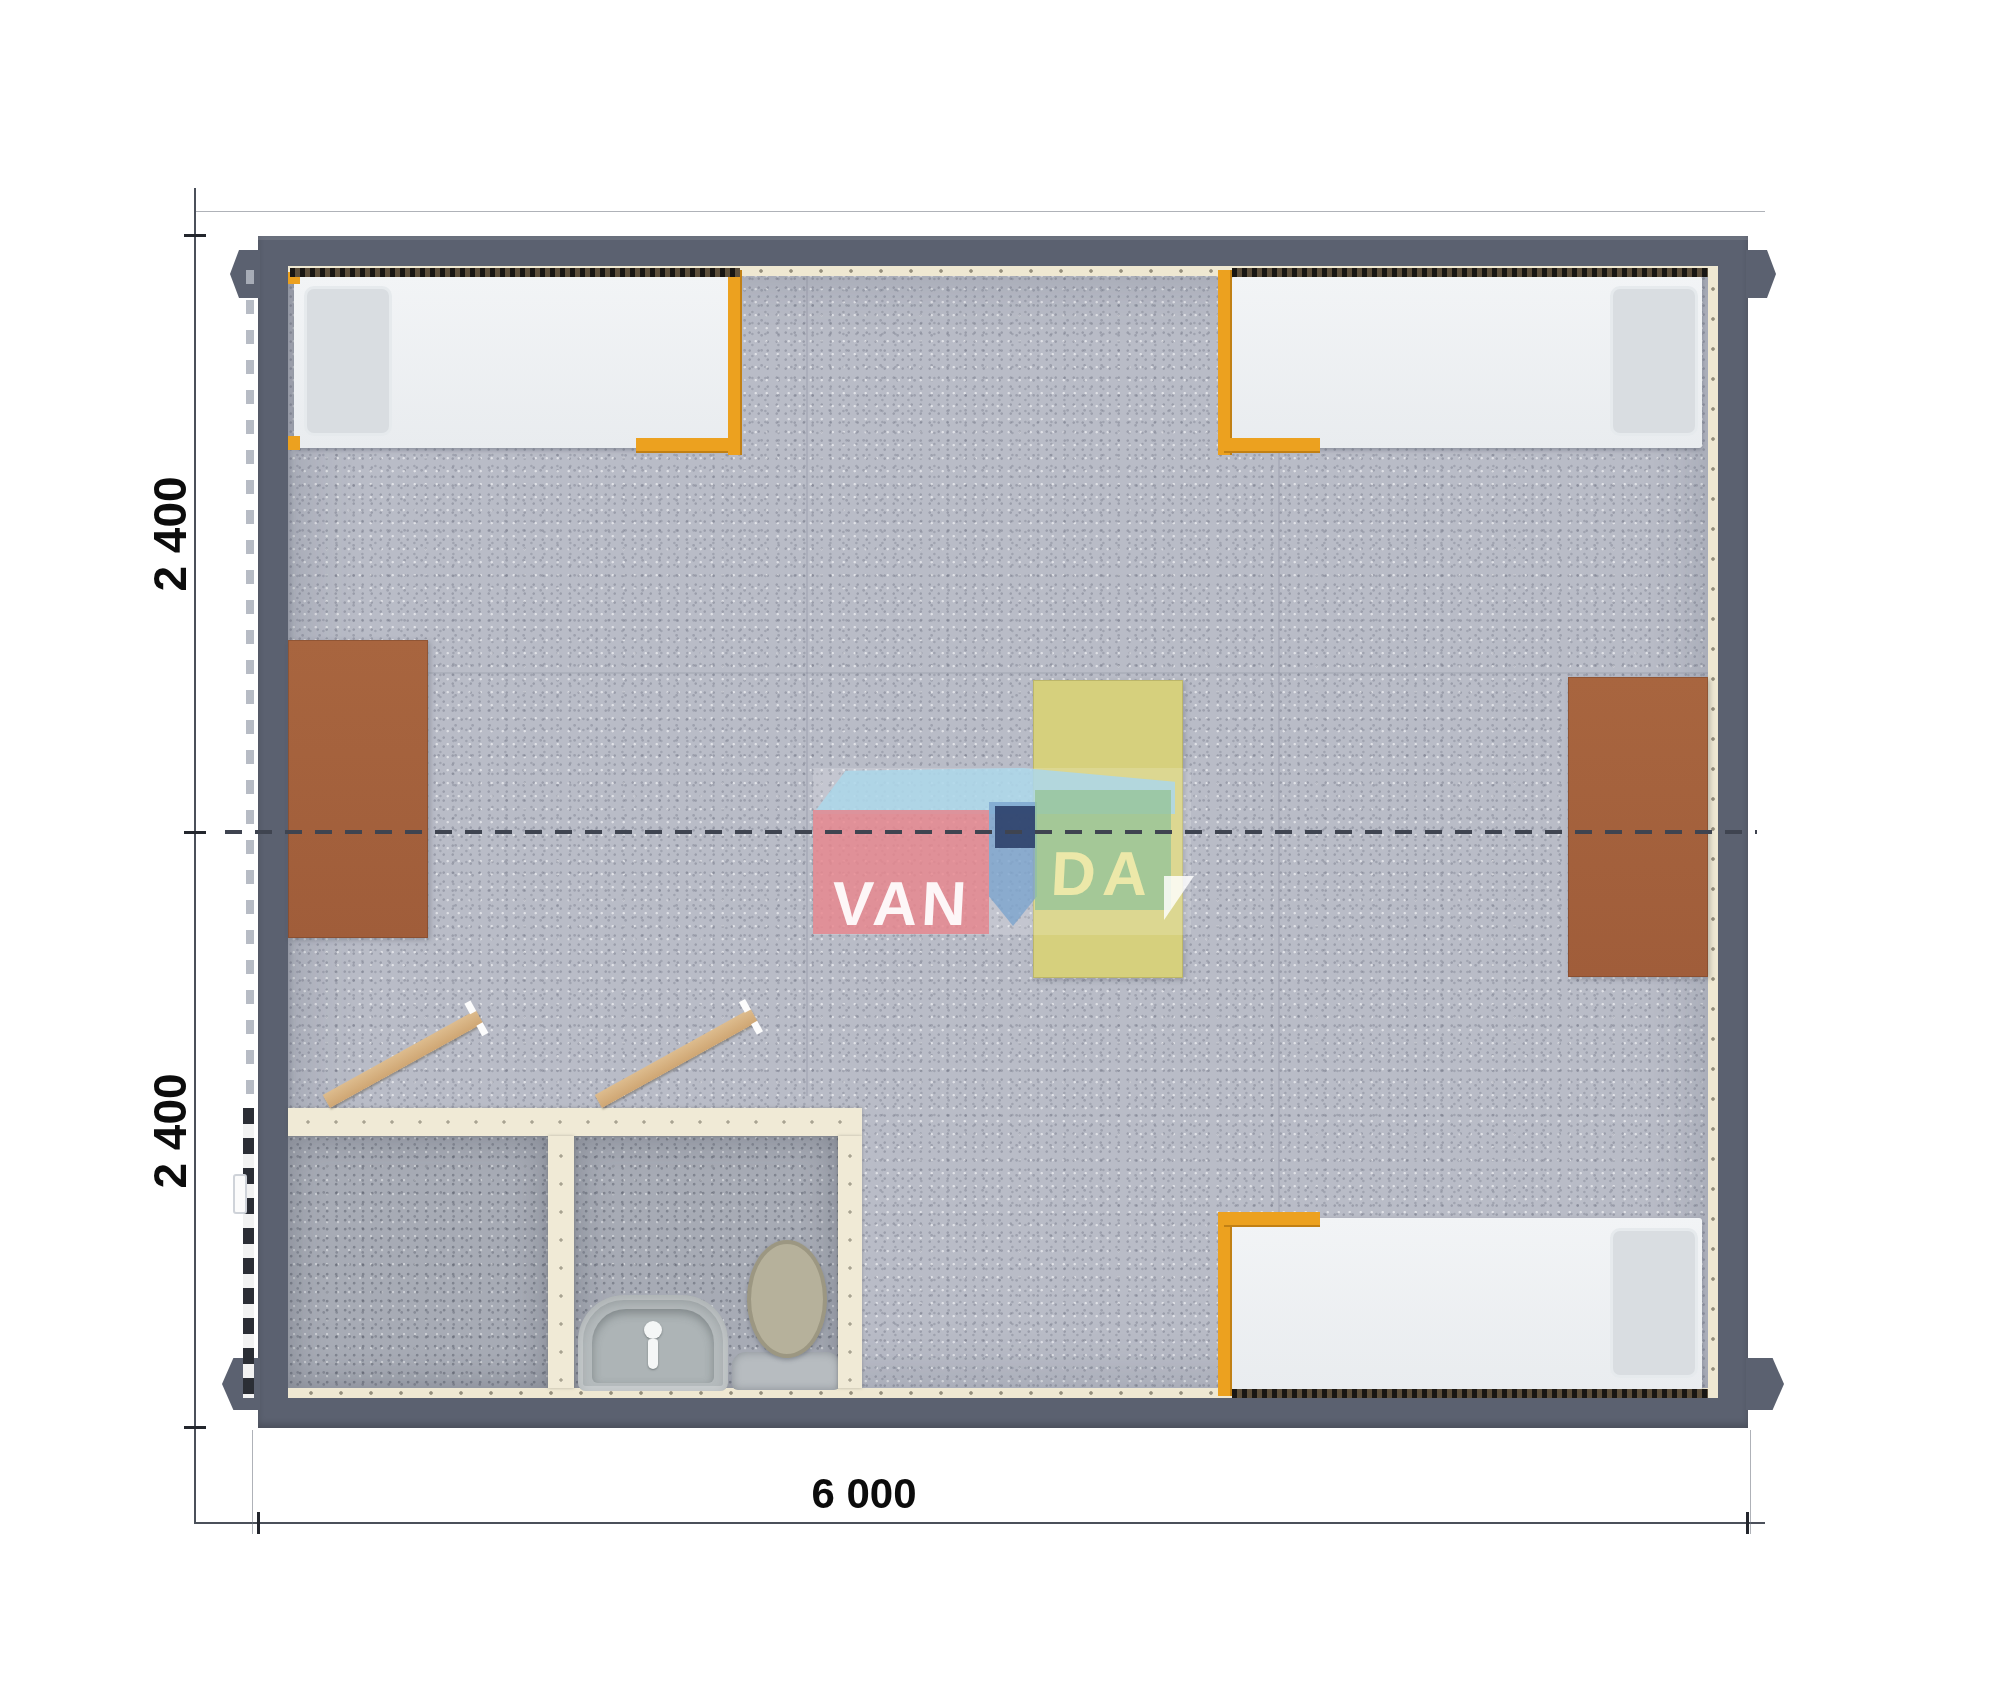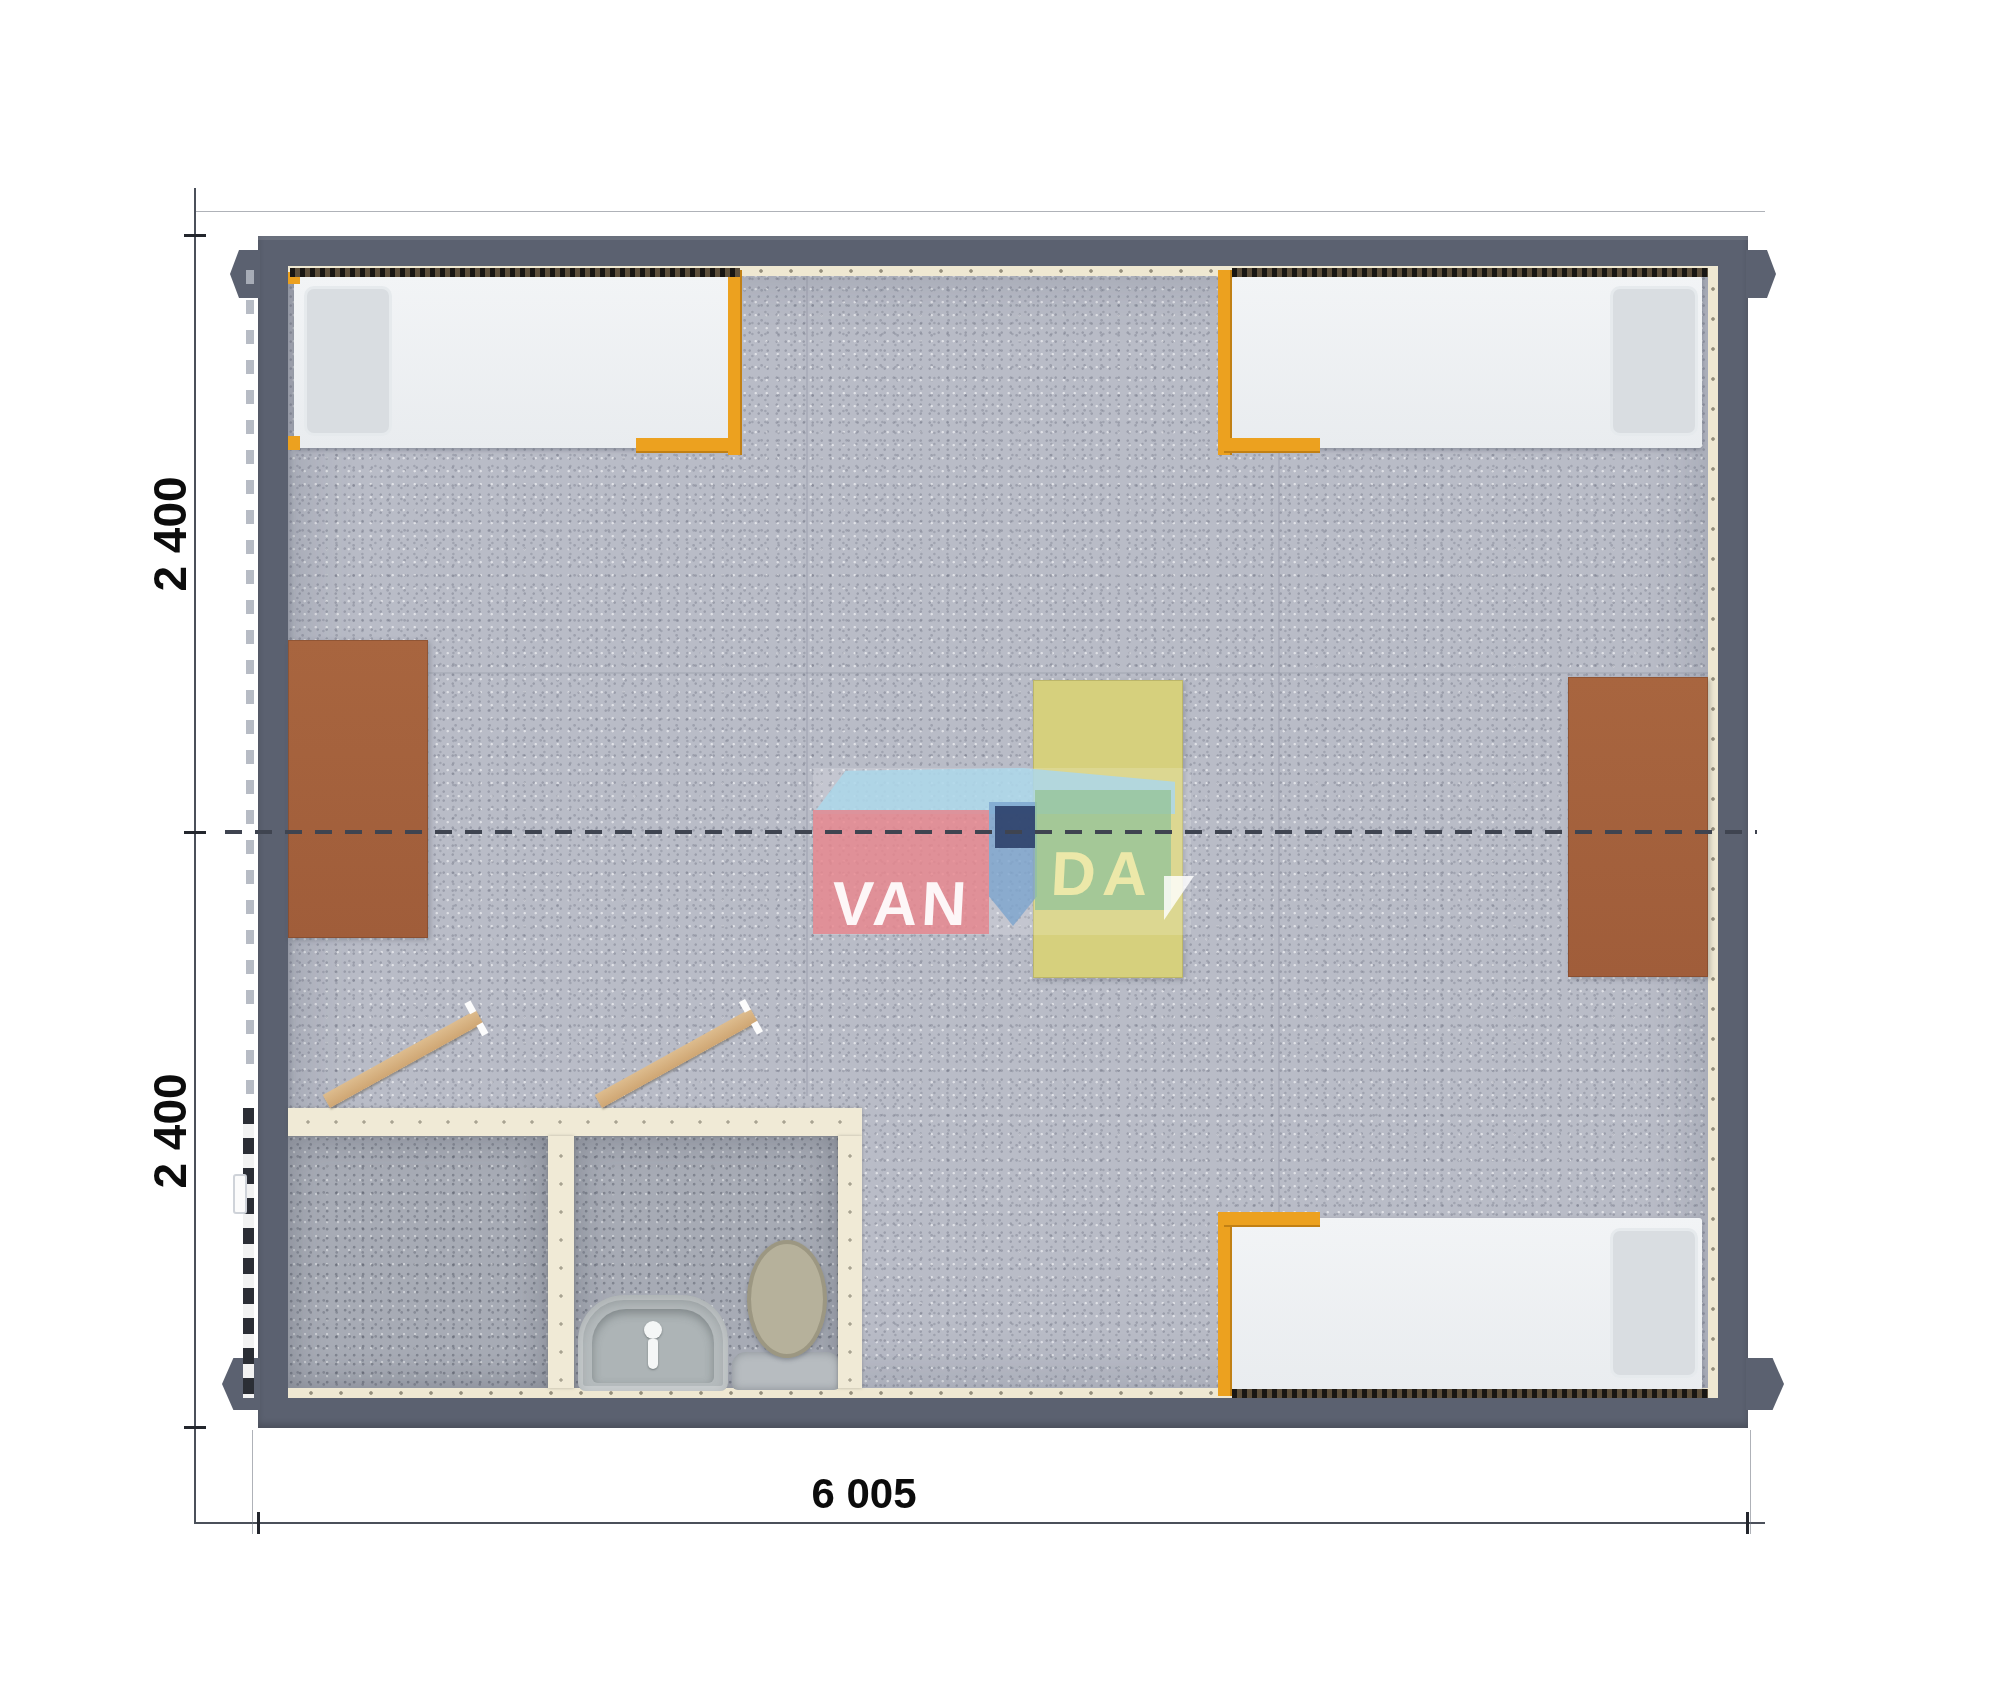--- a/index.html
+++ b/index.html
@@ -126,21 +126,21 @@
   <div class="dim-tick" style="left:184px;top:831px;width:22px;height:3px;"></div>
   <div class="dim-tick" style="left:184px;top:1426px;width:22px;height:3px;"></div>
   <div class="dim-label vert" style="left:170px;top:534px;">2 400</div>
   <div class="dim-label vert" style="left:170px;top:1131px;">2 400</div>
 
   <div class="dim-line" style="left:195px;top:1522px;width:1570px;height:2px;"></div>
   <div class="dim-tick" style="left:257px;top:1512px;width:3px;height:22px;"></div>
   <div class="dim-tick" style="left:1746px;top:1512px;width:3px;height:22px;"></div>
   <div class="dim-ext" style="left:252px;top:1430px;width:1px;height:104px;"></div>
   <div class="dim-ext" style="left:1750px;top:1430px;width:1px;height:104px;"></div>
-  <div class="dim-label horiz" style="left:864px;top:1494px;">6 005</div>
+  <div class="dim-label horiz" style="left:864px;top:1494px;">6 000</div>
 
   <div class="corner-tab tab-left" style="left:230px;top:250px;width:30px;height:48px;"></div>
   <div class="corner-tab tab-left" style="left:222px;top:1358px;width:38px;height:52px;"></div>
   <div class="corner-tab tab-right" style="left:1746px;top:250px;width:30px;height:48px;"></div>
   <div class="corner-tab tab-right" style="left:1746px;top:1358px;width:38px;height:52px;"></div>
 
   <div class="panel-dashes-light"></div>
   <div class="panel-dashes-dark"></div>
   <div class="ext-door-handle"></div>
 

